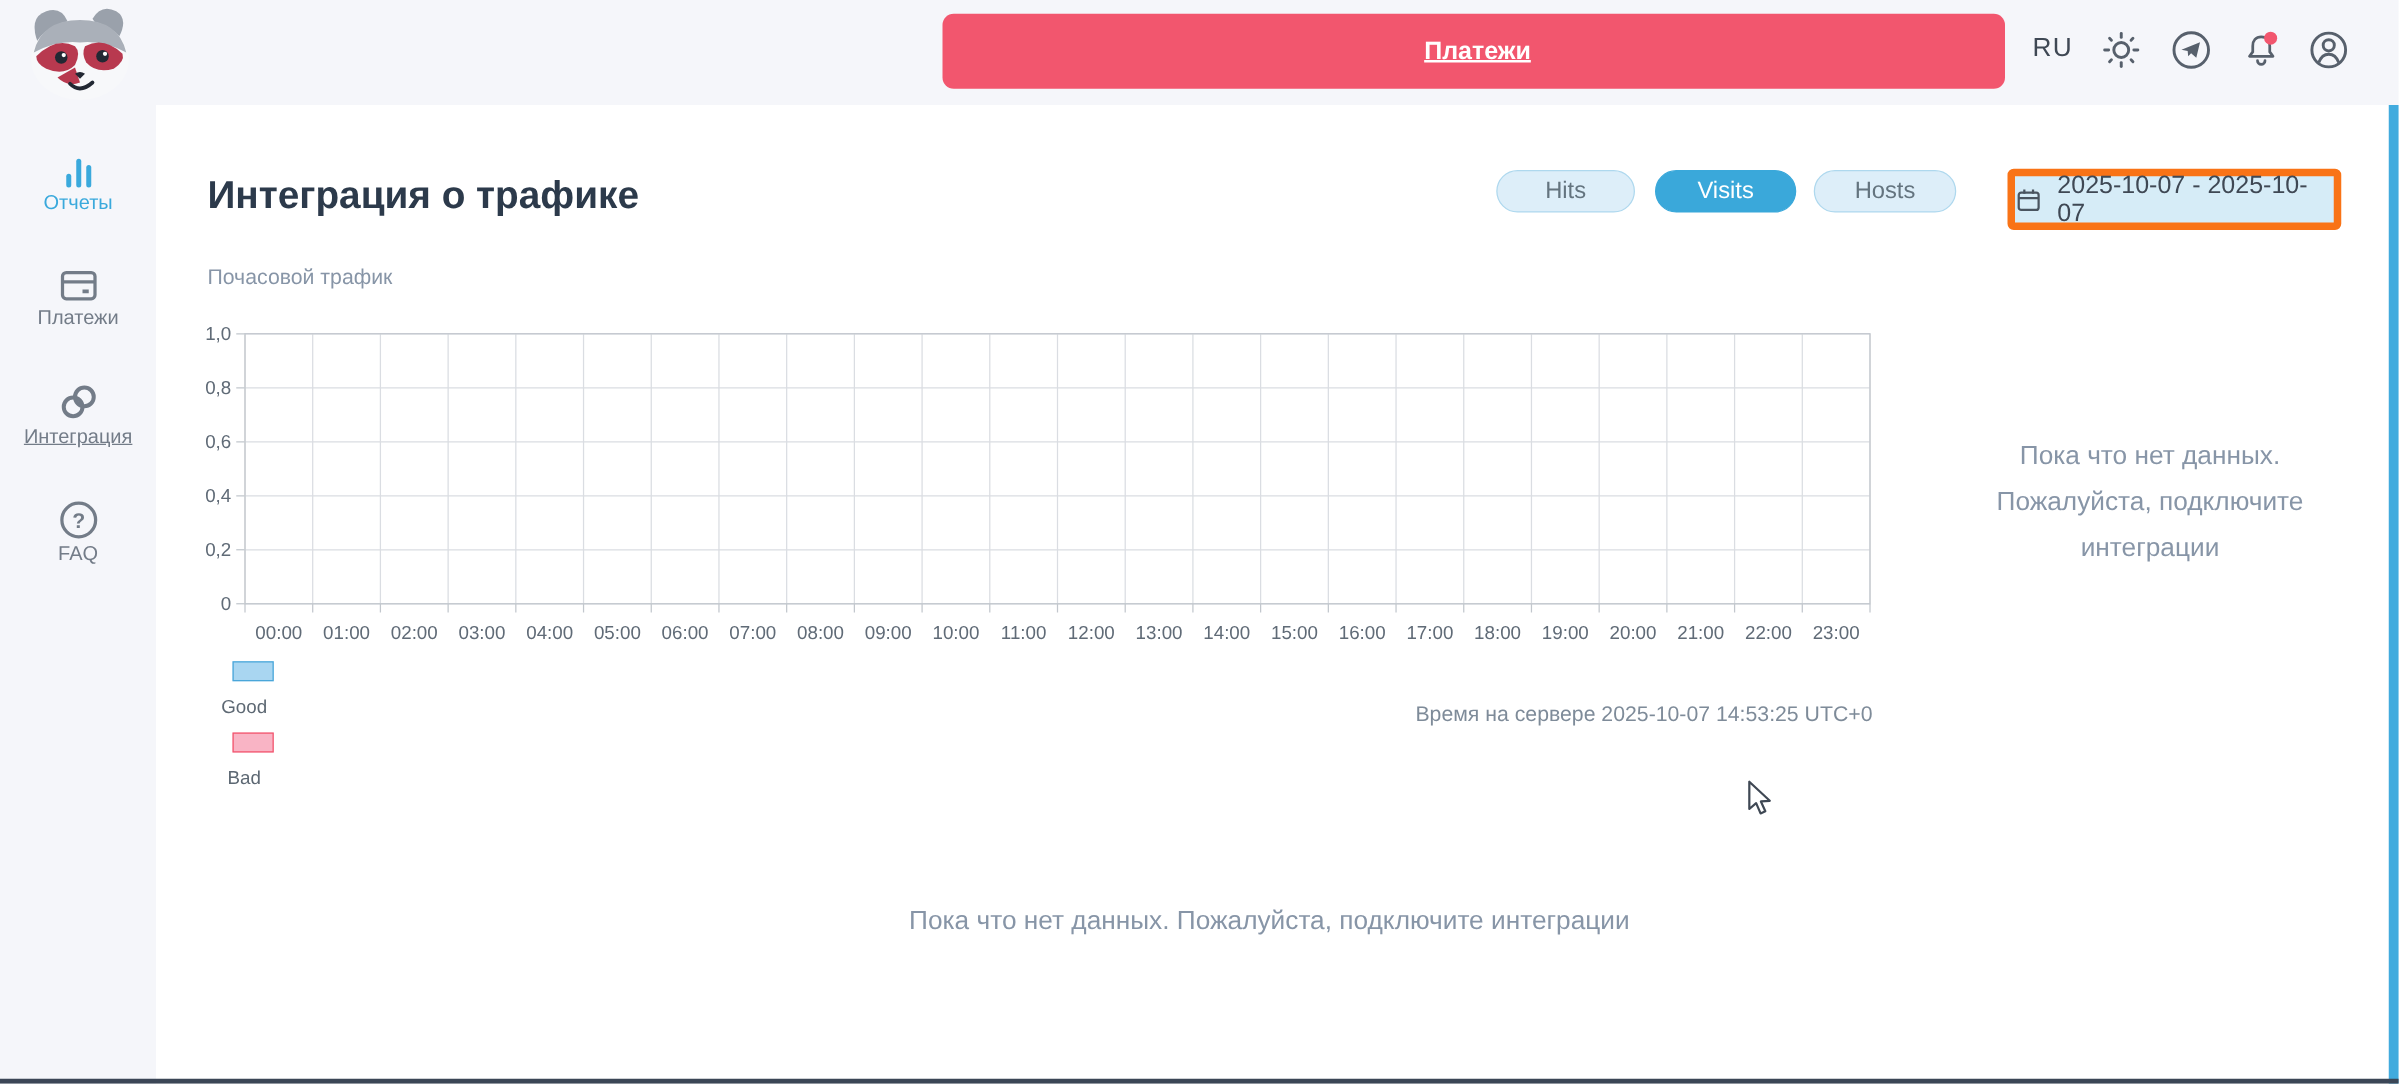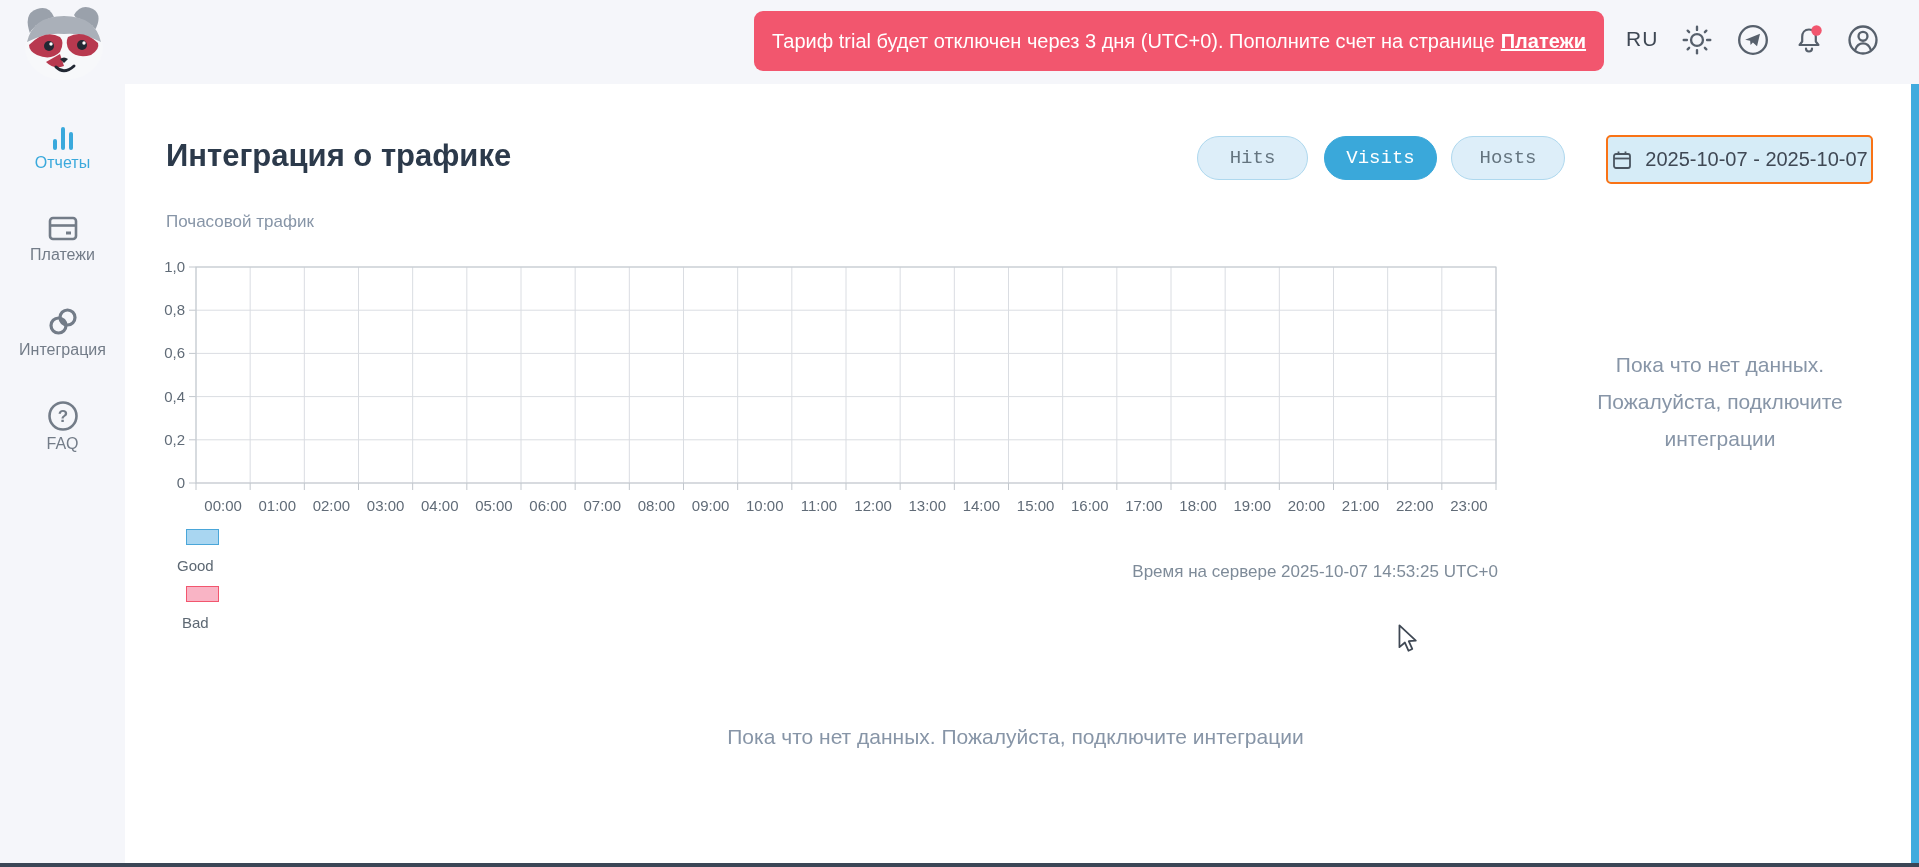--- a/index.html
+++ b/index.html
@@ -21,30 +21,30 @@
   
   .sidebar { position:absolute; left:0; top:84px; width:125px; height:783px; background:#f5f6fa; }
   .side-item { position:absolute; left:0; width:125px; text-align:center; cursor:pointer; color:#737c88; }
   .side-item .lbl { font-size:16px; margin-top:2px; }
   .side-item.active { color:#3aa9dc; }
   .side-item svg { display:block; margin:0 auto; }
 
   
   .main { position:absolute; left:125px; top:84px; width:1794px; height:783px; background:#ffffff; }
   .page-title { position:absolute; left:166px; top:138px; font-size:31px; font-weight:bold; color:#2c3a4b; }
-  .toggle-btn { position:absolute; top:136px; height:44px; border-radius:23px; font-size:19px;
+  .toggle-btn { position:absolute; top:136px; height:34px; border-radius:23px; font-size:19px;
                 display:flex; align-items:center; justify-content:center; cursor:pointer;
                 background:#ddeef9; border:1px solid #aed8ee; color:#64747f;
-                font-family:Liberation Mono, monospace; }
+                font-family:Liberation Sans, sans-serif; }
   .toggle-btn.active { background:#3aa8da; border:1px solid #3aa8da; color:#ffffff; }
   #btn-hits  { left:1197px; width:111px; }
   #btn-visits{ left:1324px; width:113px; }
   #btn-hosts { left:1451px; width:114px; }
   .date-range { position:absolute; left:1606px; top:135px; width:267px; height:49px; background:#d6ecf7;
-                border:2px solid #f97316; border-radius:5px; display:flex; align-items:center;
+                border:6px solid #f97316; border-radius:5px; display:flex; align-items:center;
                 justify-content:center; gap:12px; font-size:20px; color:#3f4854; cursor:pointer; }
   .section-title { position:absolute; left:166px; top:212px; font-size:17px; font-weight:normal; color:#8795a7; }
 
   #chart { position:absolute; left:160px; top:260px; }
   .tick { font-size:15px; fill:#606b77; font-family:"Liberation Sans", sans-serif; }
 
   .legend { position:absolute; left:177px; top:529px; display:flex; align-items:center; gap:12px;flex-direction:column; }
   .legend .swatch { width:33px; height:16px; }
   .legend .sw-good { background:#a9d6f1; border:1.5px solid #4aa6d9; }
   .legend .sw-bad  { background:#f9b4c5; border:1.5px solid #f2566e; }
@@ -78,21 +78,20 @@
       <circle cx="33" cy="42" r="5" fill="#222833"></circle>
       <circle cx="66" cy="41" r="5" fill="#222833"></circle>
       <circle cx="35" cy="40" r="1.7" fill="#ffffff"></circle>
       <circle cx="68" cy="39" r="1.7" fill="#ffffff"></circle>
       <path d="M44 55 Q48 52 52 55 L48 59 Z" fill="#222833"></path>
       <path d="M40 63 Q48 71 58 62" stroke="#222833" stroke-width="3" fill="none" stroke-linecap="round"></path>
     </svg>
   </div>
 
   <div class="banner">
-    <span>Тариф trial будет отключен через 3 дня (UTC+0). Пополните счет на странице</span>
     <a>Платежи</a>
   </div>
 
   <div class="lang">RU</div>
 
   <div class="hicon" style="left:1680px;">
     <svg viewBox="0 0 32 32" fill="none" stroke="#57606c" stroke-width="2.2" stroke-linecap="round">
       <circle cx="16" cy="16" r="5.6"></circle>
       <line x1="16" y1="3.5" x2="16" y2="6.5"></line>
         <line x1="16" y1="25.5" x2="16" y2="28.5"></line>
@@ -142,21 +141,21 @@
 
   <div class="side-item" style="top:128px;">
     <svg width="36" height="32" viewBox="0 0 36 32" fill="none" stroke="#737c88" stroke-width="2.6">
       <rect x="5" y="6" width="26" height="21" rx="3"></rect>
       <line x1="5" y1="13.5" x2="31" y2="13.5"></line>
       <line x1="21" y1="21" x2="26" y2="21" stroke-width="3"></line>
     </svg>
     <div class="lbl">Платежи</div>
   </div>
 
-  <div class="side-item" style="top:221px;">
+  <div class="side-item" style="top:221px;text-decoration:underline;">
     <svg width="36" height="34" viewBox="0 0 36 34" fill="none" stroke="#737c88" stroke-width="3.2">
       <circle cx="13.5" cy="20.5" r="7.5"></circle>
       <circle cx="22.5" cy="12.5" r="7.5"></circle>
     </svg>
     <div class="lbl">Интеграция</div>
   </div>
 
   <div class="side-item" style="top:315px;">
     <svg width="34" height="34" viewBox="0 0 34 34">
       <circle cx="17" cy="17" r="13.5" fill="none" stroke="#737c88" stroke-width="2.6"></circle>

